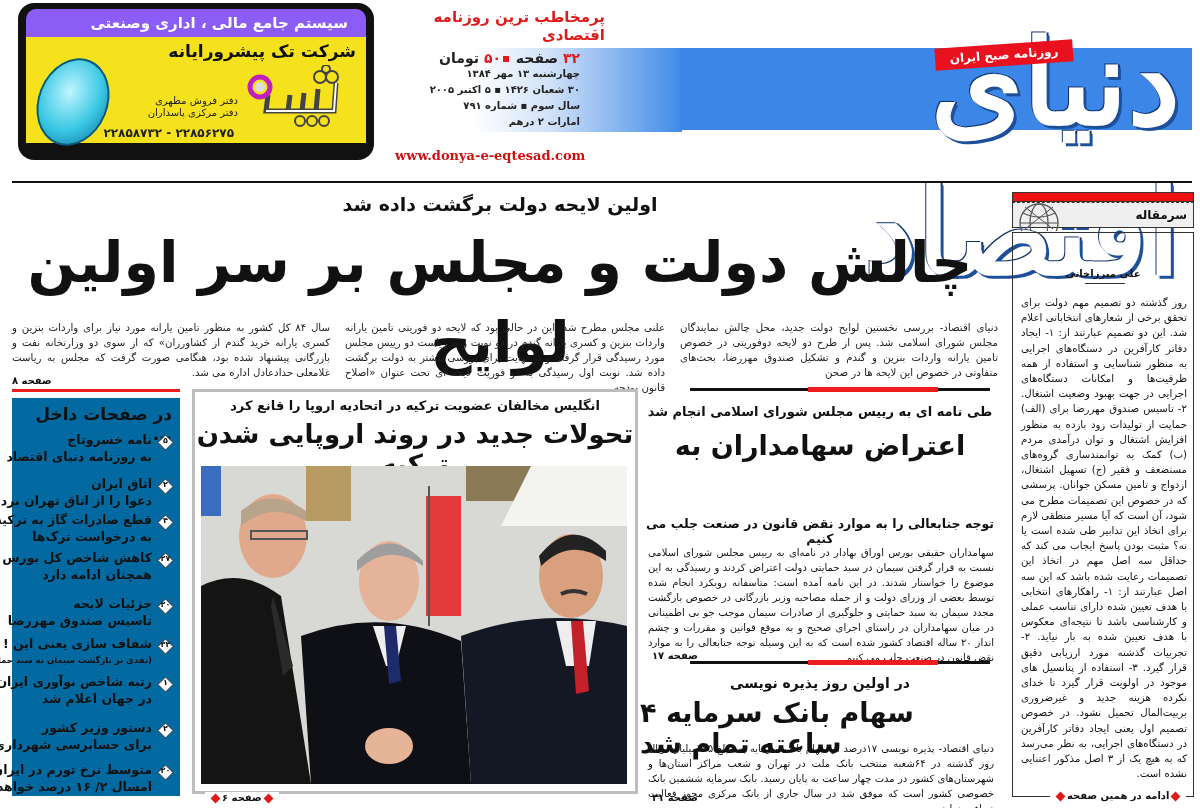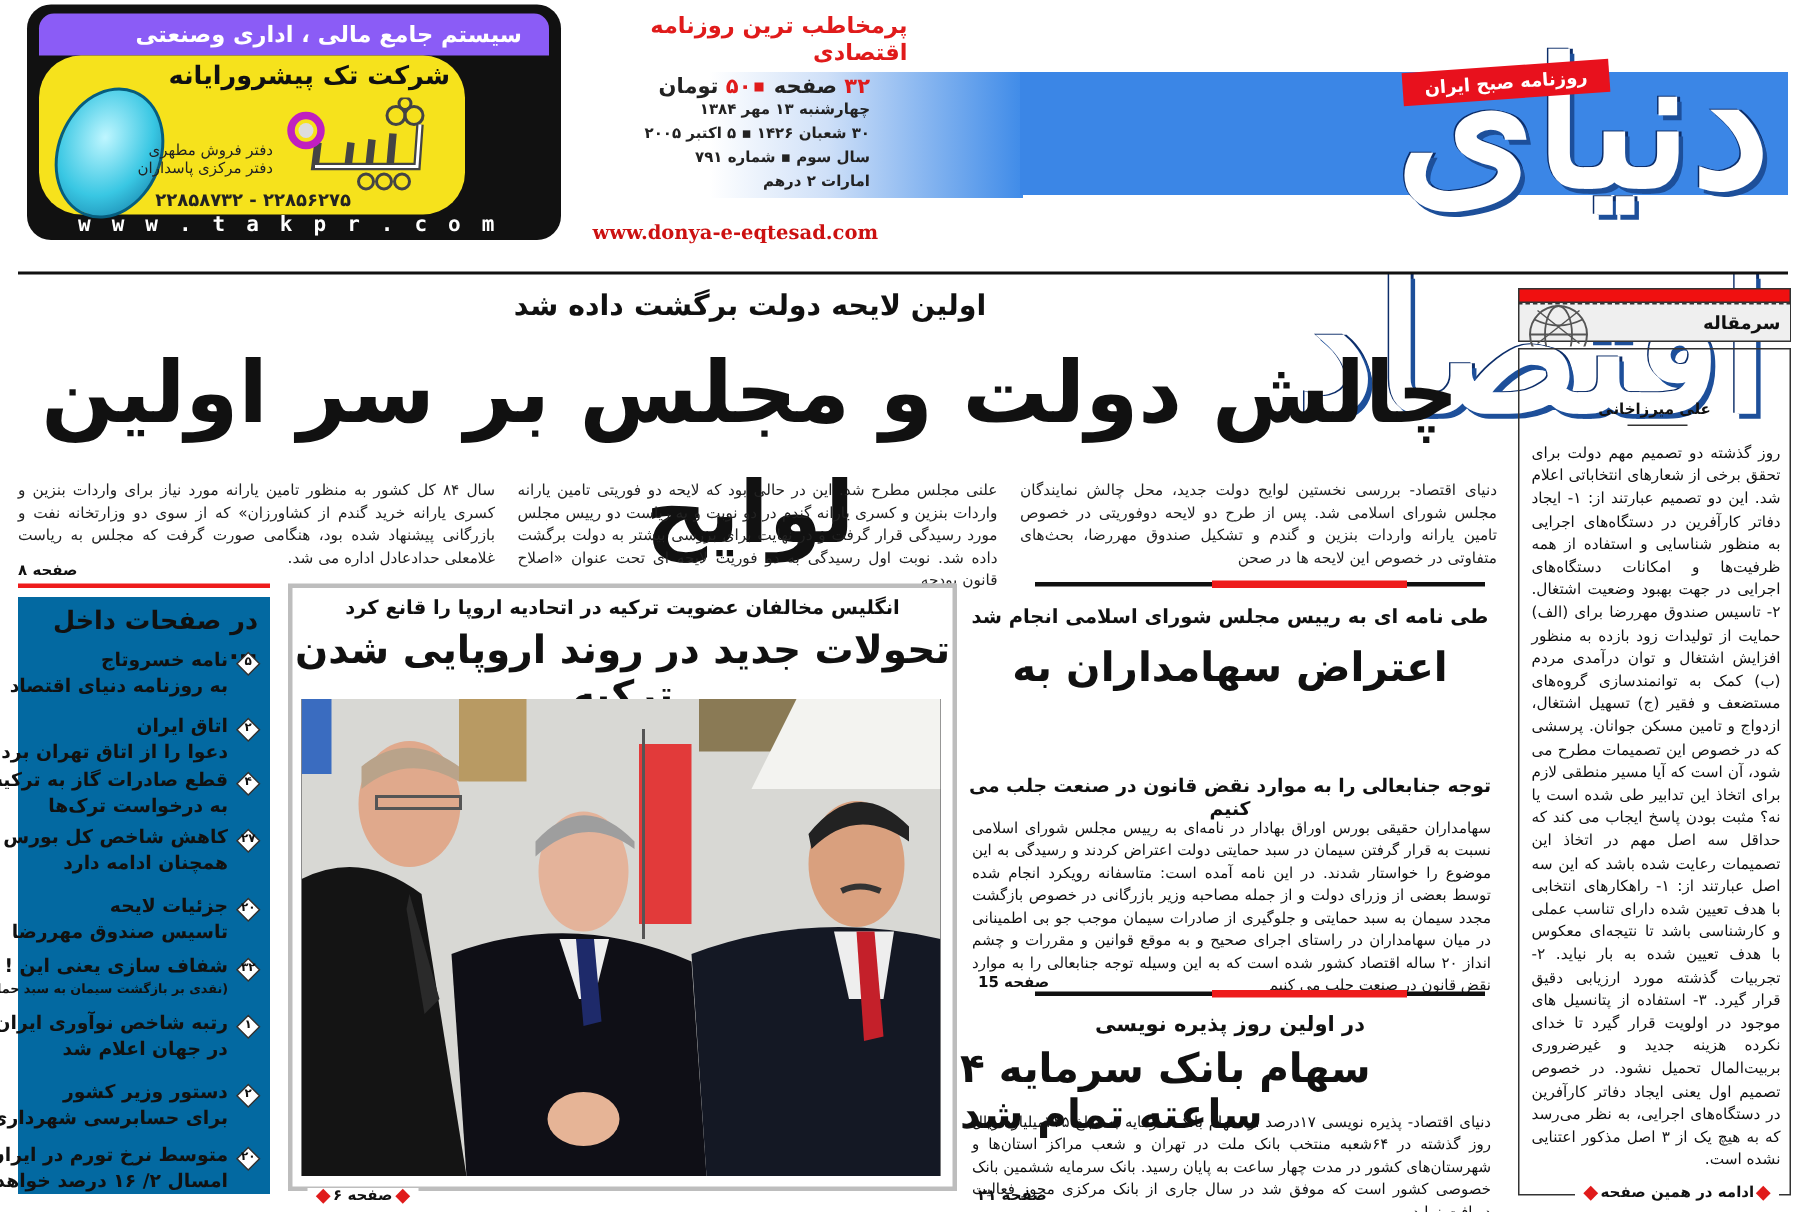--- a/index.html
+++ b/index.html
@@ -7,21 +7,21 @@
   body { font-family: "DejaVu Sans", sans-serif; color: #111; position: relative; }
 
   .abs { position: absolute; }
   .rtl { direction: rtl; text-align: right; unicode-bidi: plaintext; }
   .center { text-align: center; }
 
   
   #ad-box { left: 18px; top: 3px; width: 356px; height: 157px; border-radius: 16px; background: #111; overflow: hidden; }
   #ad-top { position: absolute; left: 8px; top: 6px; width: 340px; height: 28px; background: #8b5cf6; border-radius: 10px 10px 0 0;
             color: #fff; font-weight: bold; font-size: 15px; padding-right: 18px; line-height: 28px; }
-  #ad-mid { position: absolute; left: 8px; top: 34px; width: 284px; height: 106px; background: #f6e21c; border-radius: 28px; }
+  #ad-mid { position: absolute; left: 8px; top: 34px; width: 340px; height: 106px; background: #f6e21c; }
   #ad-company { position: absolute; right: 10px; top: 4px; font-size: 17px; font-weight: bold; color: #111; }
   #ad-logo { position: absolute; right: 20px; top: 28px; width: 100px; height: 68px; }
   #ad-ellipse { position: absolute; left: 12px; top: 20px; width: 70px; height: 90px; border-radius: 50%;
                 background: radial-gradient(ellipse at 40% 40%, #bff6ff 0%, #39c7e3 55%, #0e6f9c 100%);
                 transform: rotate(22deg); border: 2px solid #065d7e; }
   #ad-offices { position: absolute; right: 128px; top: 58px; font-size: 10px; line-height: 12px; color: #222; }
   #ad-phones { position: absolute; left: 8px; top: 89px; width: 200px; font-size: 12px; font-weight: bold; color: #222; }
   #ad-url { position: absolute; left: 8px; top: 140px; width: 340px; height: 16px; color: #fff; font-weight: bold;
             letter-spacing: 14px; font-size: 14px; line-height: 14px; padding-left: 26px; font-family: "DejaVu Sans Mono", monospace; }
 
@@ -122,21 +122,20 @@
       <circle cx="14" cy="22" r="10" fill="none" stroke="#c01fc0" stroke-width="5"></circle>
       <circle cx="14" cy="22" r="5" fill="#ddd"></circle>
     </svg>
     <div id="ad-ellipse"></div>
     <div id="ad-offices" class="rtl">
       <div>دفتر فروش مطهری</div>
       <div>دفتر مرکزی پاسداران</div>
     </div>
     <div id="ad-phones" class="rtl">۲۲۸۵۸۷۳۲ - ۲۲۸۵۶۲۷۵</div>
   </div>
-  <div id="ad-url">www.takpr.com</div>
 </div>
 
 <div id="tagline" class="abs rtl">پرمخاطب ترین روزنامه اقتصادی</div>
 
 <div id="issue-box" class="abs">
   <div id="issue-lines" class="rtl">
     <div class="big"><span class="red">۳۲</span><span> صفحه </span><span class="sq"></span><span class="red">۵۰</span><span> تومان</span></div>
     <div>چهارشنبه ۱۳ مهر ۱۳۸۴</div>
     <div>۳۰ شعبان ۱۴۲۶ ▪ ۵ اکتبر ۲۰۰۵</div>
     <div>سال سوم ▪ شماره ۷۹۱</div>
@@ -184,21 +183,21 @@
 
 <div id="story2-rule" class="rule-red">
     <span></span>
   </div>
 <div id="story2-kicker" class="abs rtl" style="text-align:center">طی نامه ای به رییس مجلس شورای اسلامی انجام شد</div>
 <div id="story2-head" class="abs rtl" style="text-align:center">
   <div>اعتراض سهامداران به</div>
 </div>
 <div id="story2-sub" class="abs rtl" style="text-align:center">توجه جنابعالی را به موارد نقض قانون در صنعت جلب می کنیم</div>
 <div id="story2-body" class="abs rtl" style="text-align:justify">سهامداران حقیقی بورس اوراق بهادار در نامه‌ای به رییس مجلس شورای اسلامی نسبت به قرار گرفتن سیمان در سبد حمایتی دولت اعتراض کردند و رسیدگی به این موضوع را خواستار شدند. در این نامه آمده است: متاسفانه رویکرد انجام شده توسط بعضی از وزرای دولت و از جمله مصاحبه وزیر بازرگانی در خصوص بازگشت مجدد سیمان به سبد حمایتی و جلوگیری از صادرات سیمان موجب جو بی اطمینانی در میان سهامداران در راستای اجرای صحیح و به موقع قوانین و مقررات و چشم انداز ۲۰ ساله اقتصاد کشور شده است که به این وسیله توجه جنابعالی را به موارد نقض قانون در صنعت جلب می کنیم</div>
-<div id="story2-page" class="abs rtl">صفحه 15</div>
+<div id="story2-page" class="abs rtl">صفحه ۱۷</div>
 
 <div id="story3-rule" class="rule-red">
     <span></span>
   </div>
 <div id="story3-kicker" class="abs rtl" style="text-align:center">در اولین روز پذیره نویسی</div>
 <div id="story3-head" class="abs rtl" style="text-align:left">سهام بانک سرمایه ۴ ساعته تمام شد</div>
 <div id="story3-body" class="abs rtl" style="text-align:justify">دنیای اقتصاد- پذیره نویسی ۱۷درصد از سهام بانک سرمایه به مبلغ ۴۲۵میلیارد ریال روز گذشته در ۶۴شعبه منتخب بانک ملت در تهران و شعب مراکز استان‌ها و شهرستان‌های کشور در مدت چهار ساعت به پایان رسید. بانک سرمایه ششمین بانک خصوصی کشور است که موفق شد در سال جاری از بانک مرکزی مجوز فعالیت دریافت نماید.</div>
 <div id="story3-page" class="abs rtl">صفحه ۲۱</div>
 
 <div id="photo-frame" class="abs"></div>

